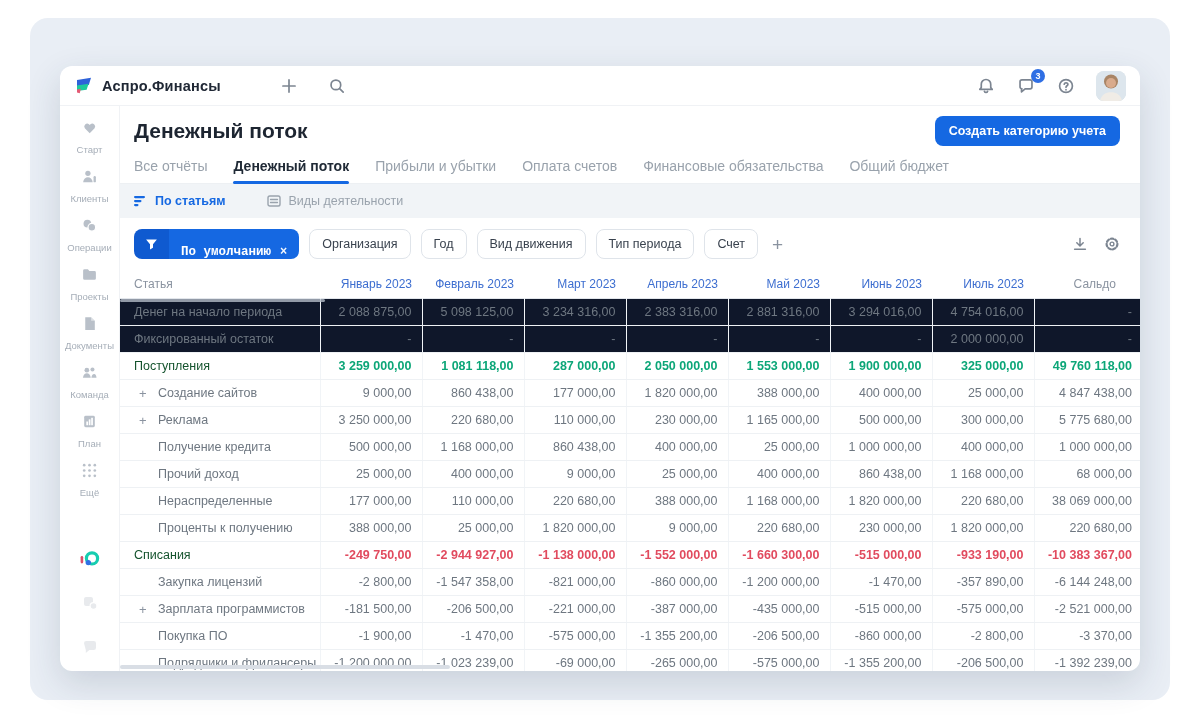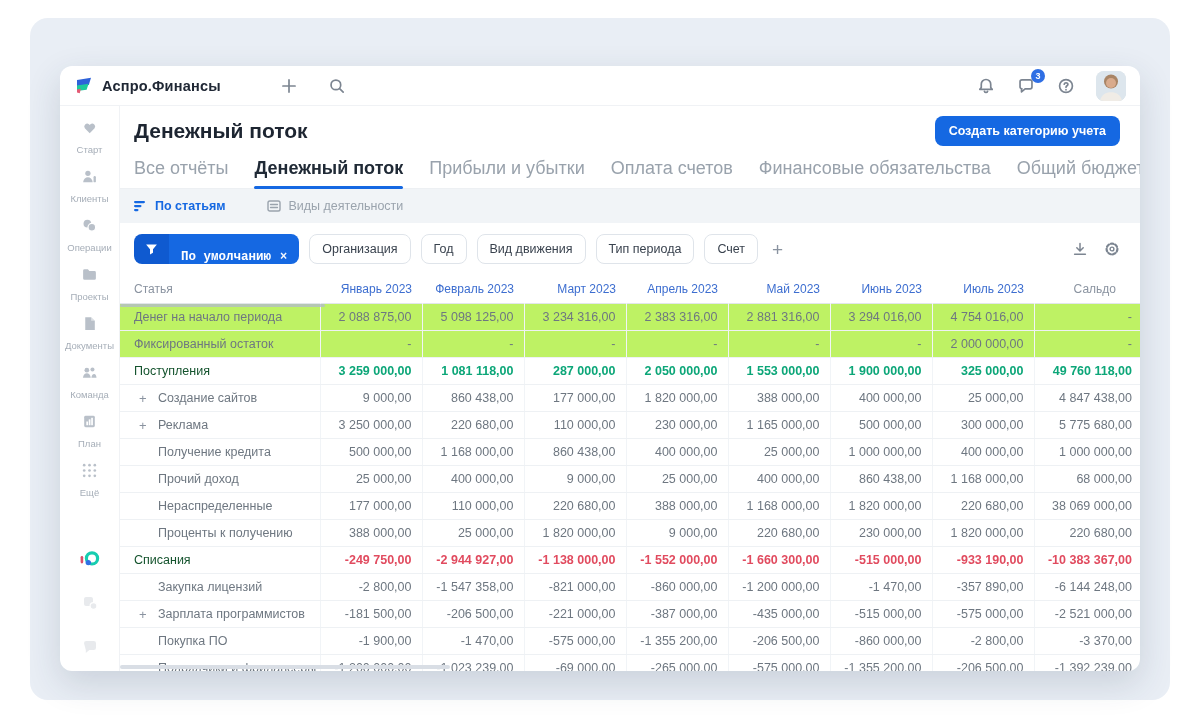--- a/index.html
+++ b/index.html
@@ -48,21 +48,21 @@
   .side-bottom .bicon { cursor:pointer; }
   .side-bottom svg { width:20px; height:20px; display:block; }
   
   .main { flex:1; display:flex; flex-direction:column; min-width:0; }
   .title-row { display:flex; align-items:center; padding:10px 20px 6px 14px; }
   .page-title { font-size:21px; font-weight:700; color:#1d2531; }
   .create-btn { margin-left:auto; background:var(--primary); color:#fff; font-size:12.5px;
     font-weight:700; padding:8px 14px; border-radius:8px; border:none; cursor:pointer;
     font-family:inherit; }
   .tabs { display:flex; gap:26px; padding:0 20px 0 14px; border-bottom:1px solid #edf0f3; }
-  .tab { font-size:18px; color:#99a2ac; padding:6px 0 9px; cursor:pointer; position:relative; white-space:nowrap; }
+  .tab { font-size:14px; color:#99a2ac; padding:6px 0 9px; cursor:pointer; position:relative; white-space:nowrap; }
   .tab.active { color:#202a36; font-weight:700; }
   .tab.active::after { content:""; position:absolute; left:0; right:0; bottom:-1px; height:3px;
     background:var(--primary); border-radius:2px; }
   .subtabs { background:#f1f4f7; display:flex; align-items:center; gap:42px;
     padding:0 14px; height:34px; min-height:34px; }
   .subtab { display:flex; align-items:center; gap:7px; font-size:12.5px; color:#9aa3ad; cursor:pointer; }
   .subtab.active { color:var(--primary); font-weight:700; }
   .subtab svg { width:14px; height:14px; }
   
   .filter-row { display:flex; align-items:center; gap:10px; padding:11px 20px 11px 14px; }
@@ -85,21 +85,21 @@
   table { width:100%; border-collapse:collapse; table-layout:fixed; }
   thead th { height:28px; font-size:12px; font-weight:400; white-space:nowrap; }
   th.label-col { text-align:left; padding-left:14px; color:#8a93a0; }
   th.month { text-align:right; padding-right:10px; color:var(--month); cursor:pointer; }
   th.saldo-col { text-align:right; padding-right:24px; color:#8a93a0; }
   thead tr { border-bottom:1px solid #e2e6eb; }
   tbody td { height:27px; font-size:12.5px; border-bottom:1px solid #eef1f4; white-space:nowrap; overflow:hidden; }
   td.lbl { padding-left:14px; color:#6e7781; }
   td.val { text-align:right; padding-right:10px; color:#6e7781; border-left:1px solid #f1f4f7; }
   td.val.saldo { padding-right:8px; }
-  tr.opening { background:#bef264; }
+  tr.opening { background:#0f172a; }
   tr.group td { border-top:1px solid #e3e7ec; }
   tr.group td.lbl { color:#14532d; }
   tr.group.income td.val { color:var(--income); font-weight:700; }
   tr.group.expense td.val { color:var(--expense); font-weight:700; }
   tr.child td.lbl { padding-left:38px; position:relative; }
   .expand { position:absolute; left:19px; top:50%; transform:translateY(-50%);
     color:#8a93a0; font-size:13px; cursor:pointer; line-height:1; }
   .scroll-top { position:absolute; top:29px; left:0; width:205px; height:3px;
     background:#b3bcc7; border-radius:2px; opacity:.8; cursor:pointer; }
   .scroll-bottom { position:absolute; bottom:2px; left:0; width:330px; height:4px;

